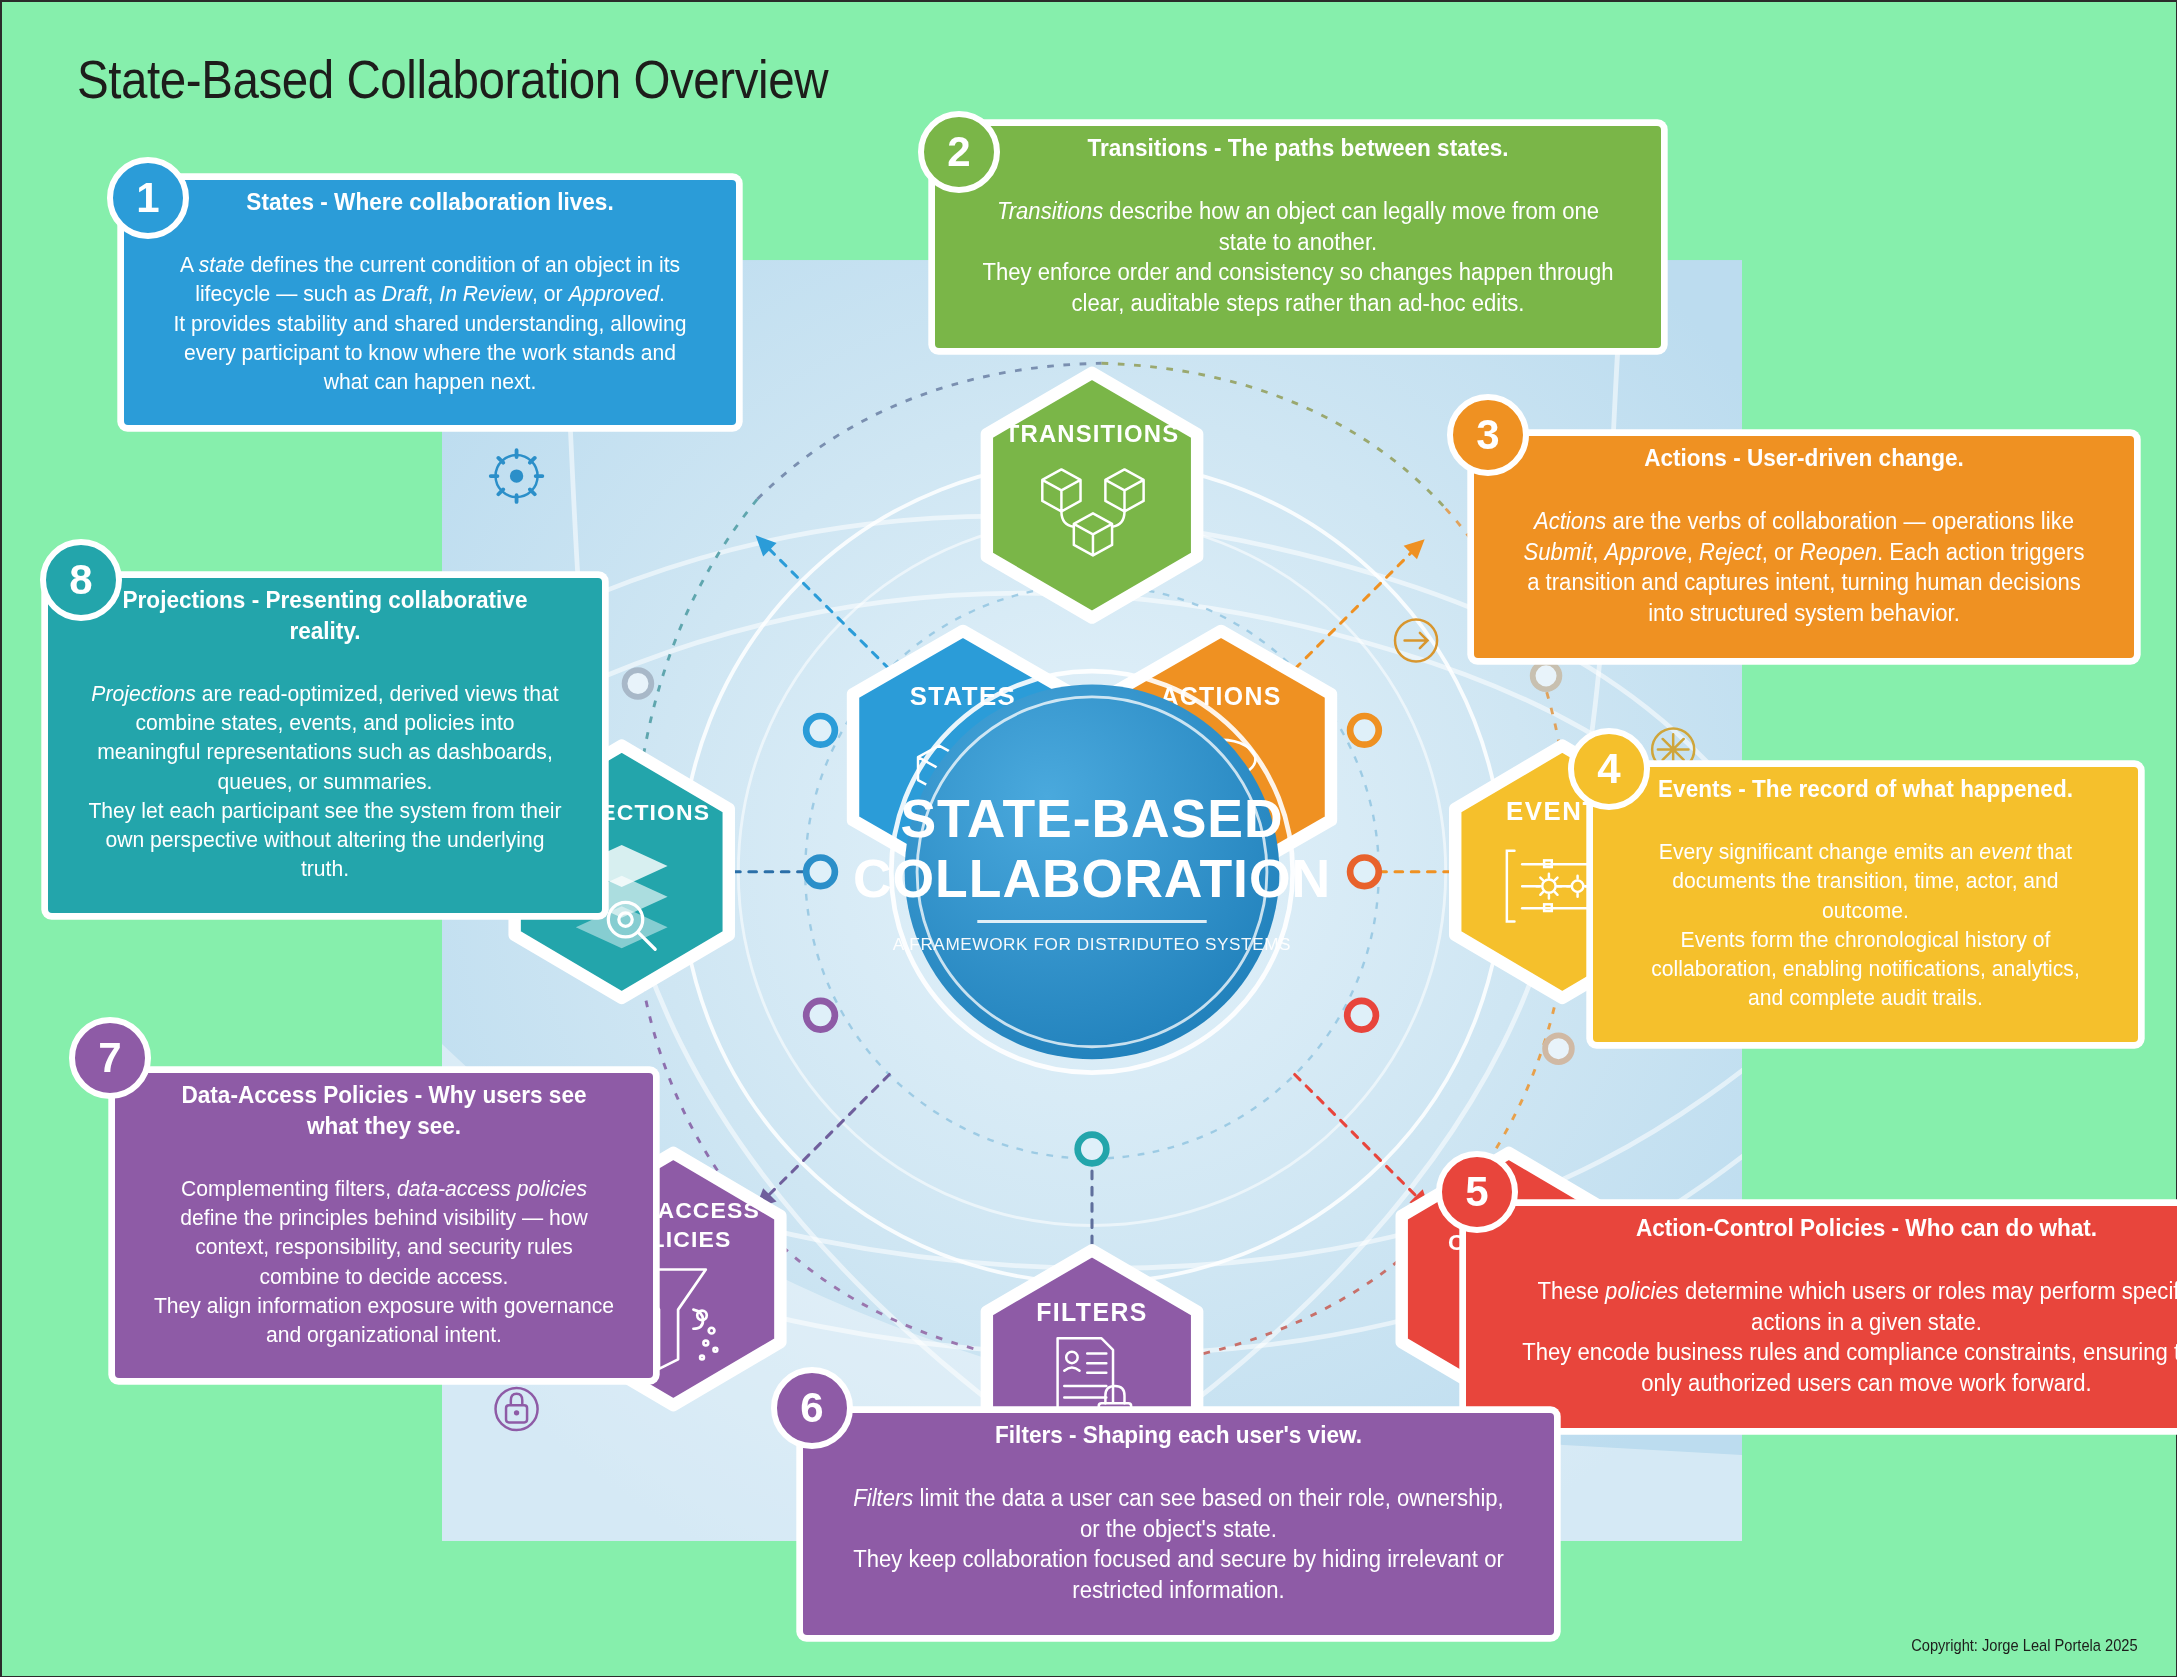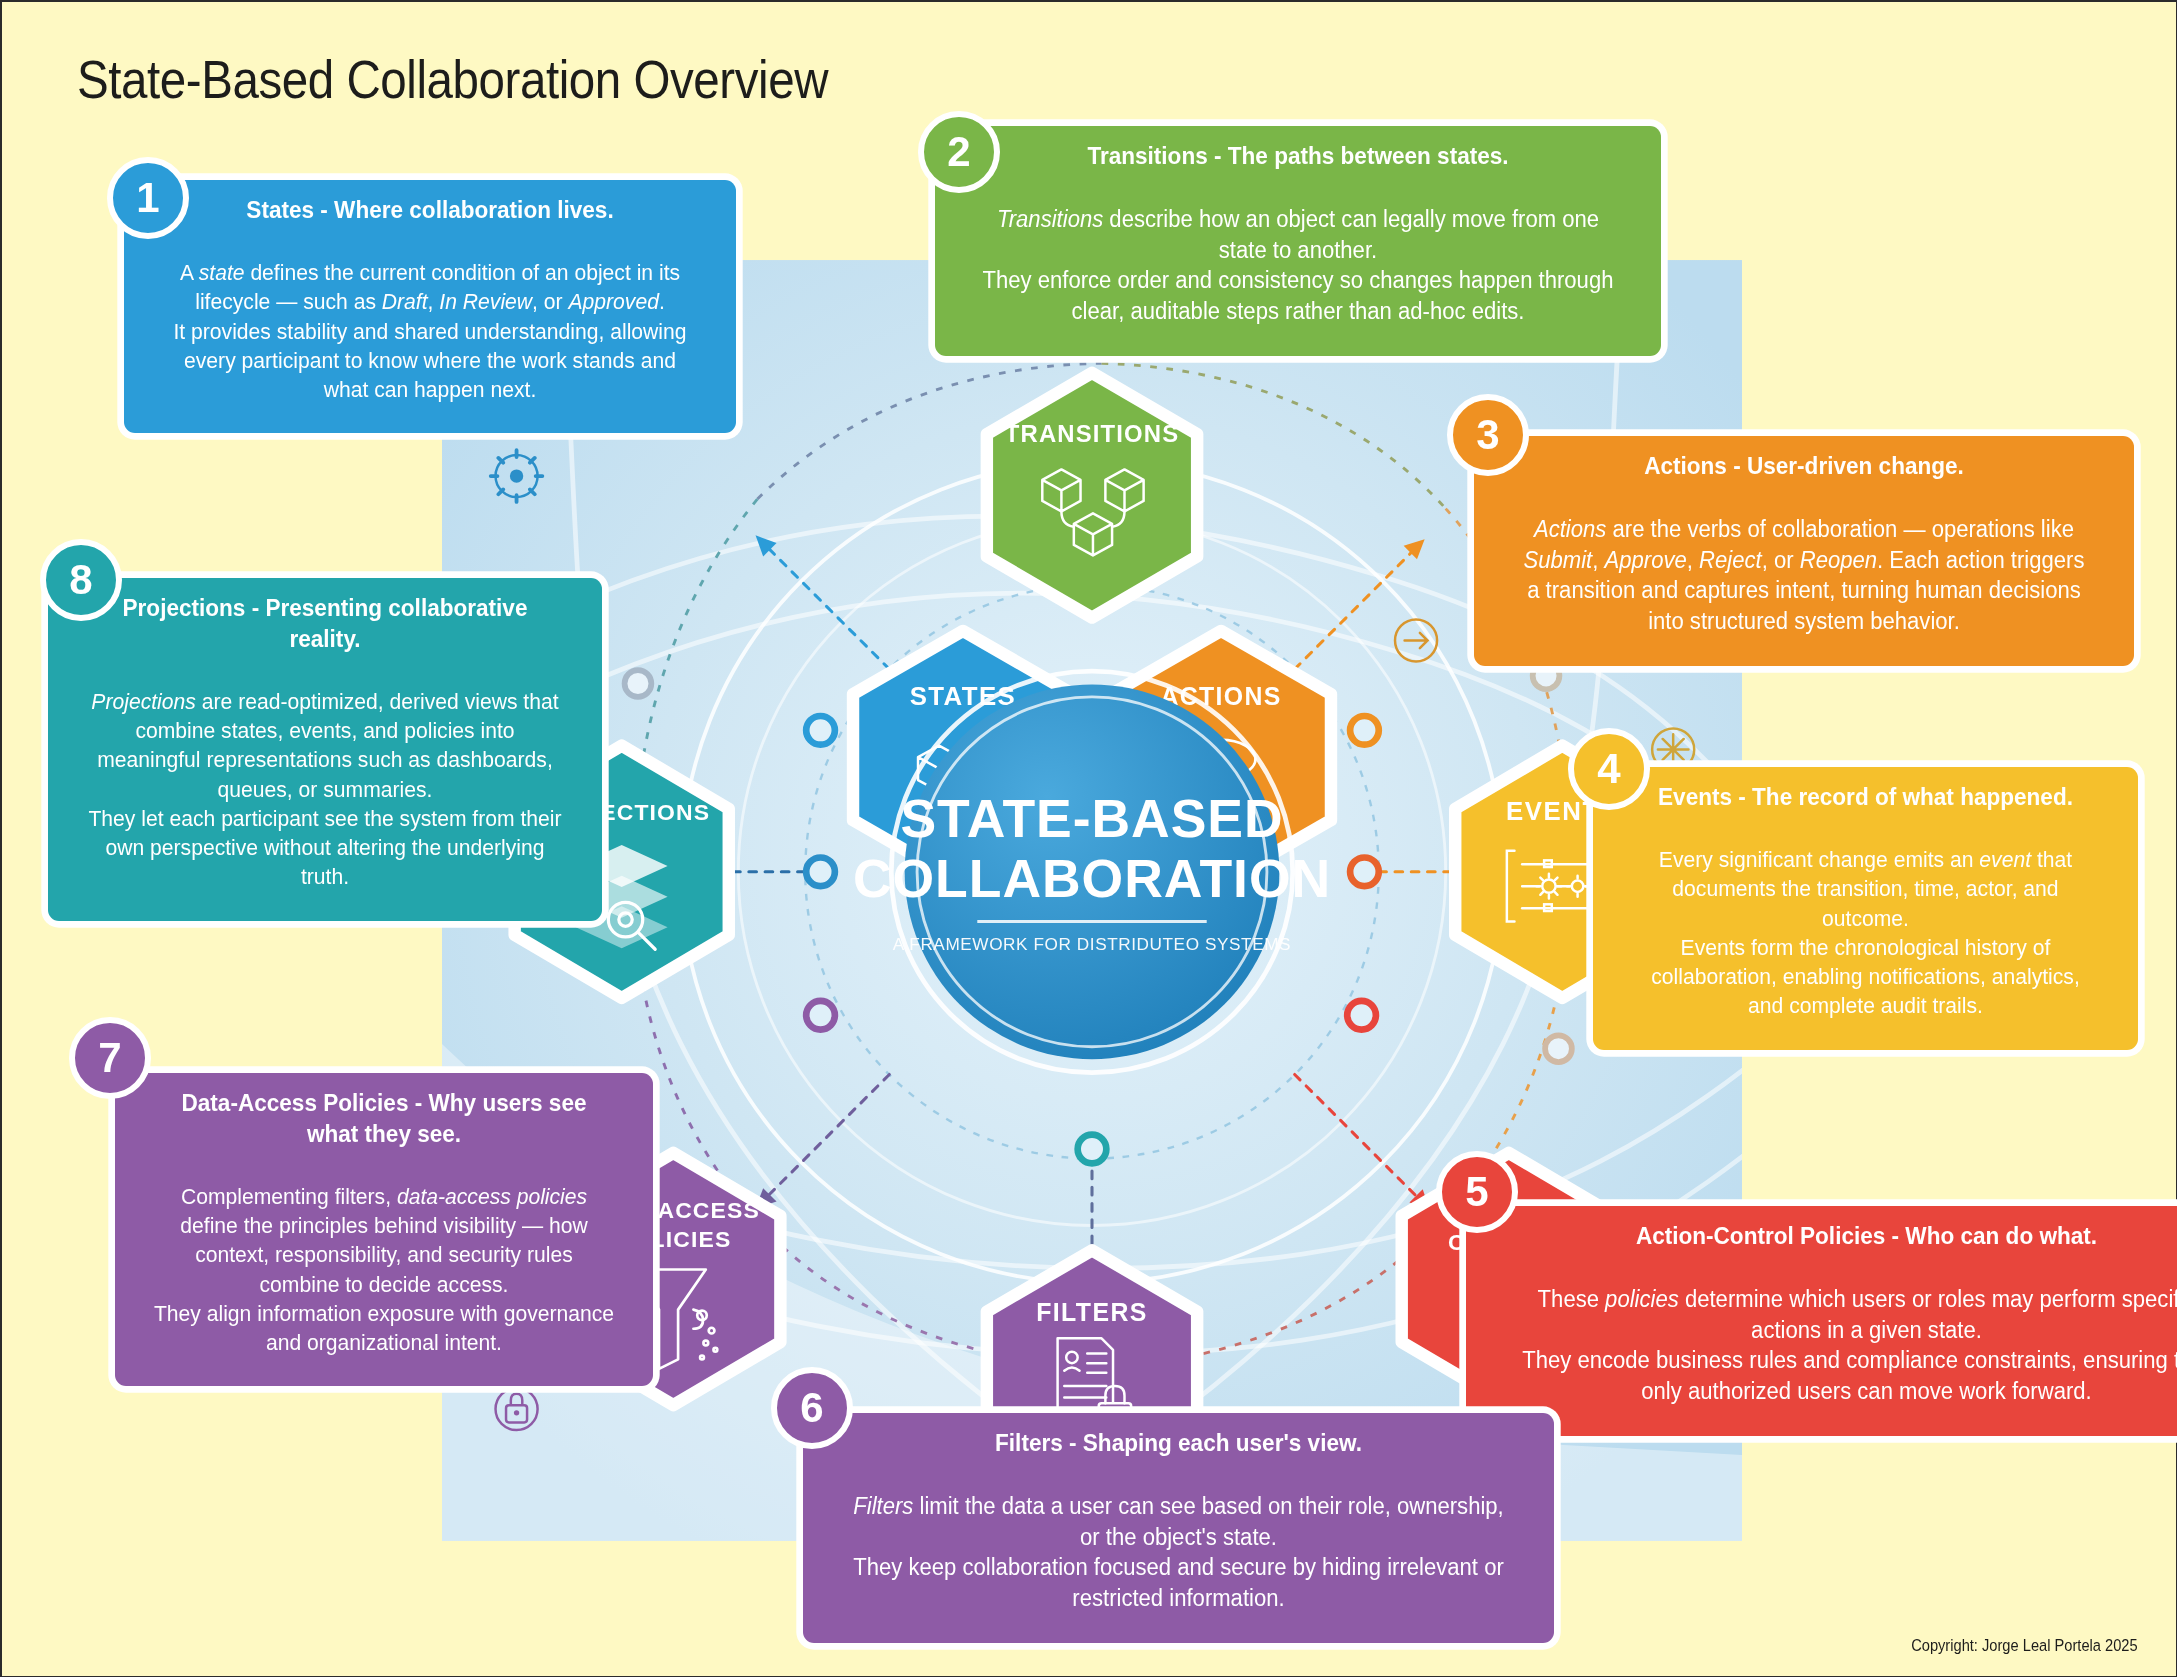--- a/index.html
+++ b/index.html
@@ -5,21 +5,21 @@
   * { box-sizing: border-box; margin: 0; padding: 0; }
   html, body {
     width: 2178px; height: 1678px;
     background: #ffffff;
     font-family: "Liberation Sans", sans-serif;
     overflow: hidden;
   }
   #page {
     position: relative;
     width: 2178px; height: 1678px;
-    background: #fef9c3;
+    background: #86efac;
     border: 2.9px solid #2b2b2b;
   }
 
   
   #title {
     position: absolute;
     left: 75px; top: 46px;
     font-size: 54px;
     font-weight: 400;
     color: #1d1d1b;
@@ -45,23 +45,23 @@
   #stage {
     position: absolute;
     left: 440px; top: 258px;
     width: 1300px; height: 1281px;
   }
   #stage svg { display:block; width:100%; height:100%; }
 
   
   .card {
     position: absolute;
-    border-radius: 11px;
+    border-radius: 4px;
     color: #ffffff;
-    padding: 15px 29px 29px 29px;
+    padding: 7px 29px 29px 29px;
     box-shadow: 0 0 0 6.7px #ffffff;
   }
   .card .ttl {
     font-weight: bold;
     font-size: 24px;
     text-align: center;
     line-height: 1.28;
     transform: scaleX(0.94);
     transform-origin: center;
   }

